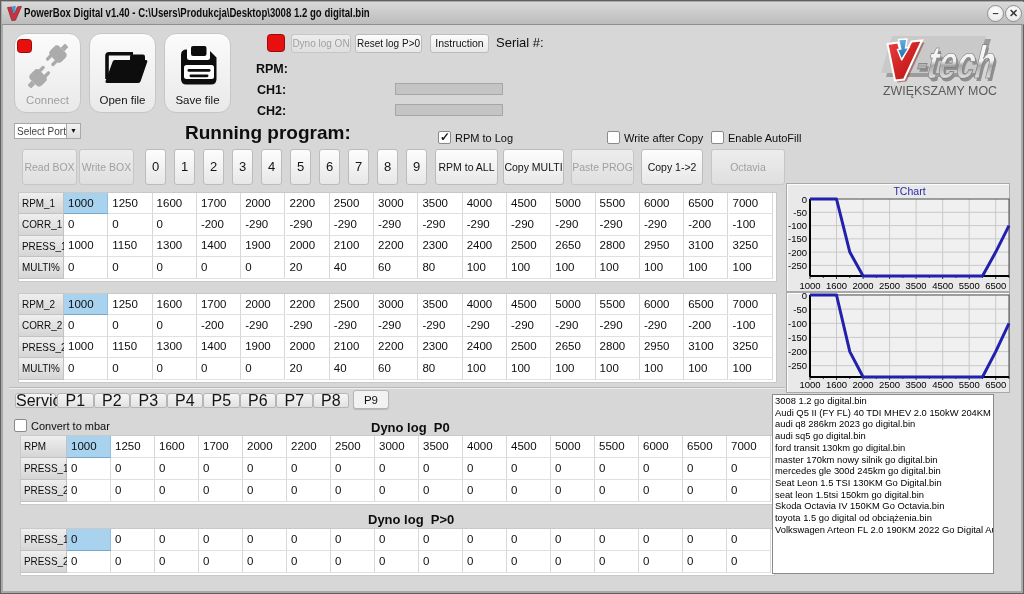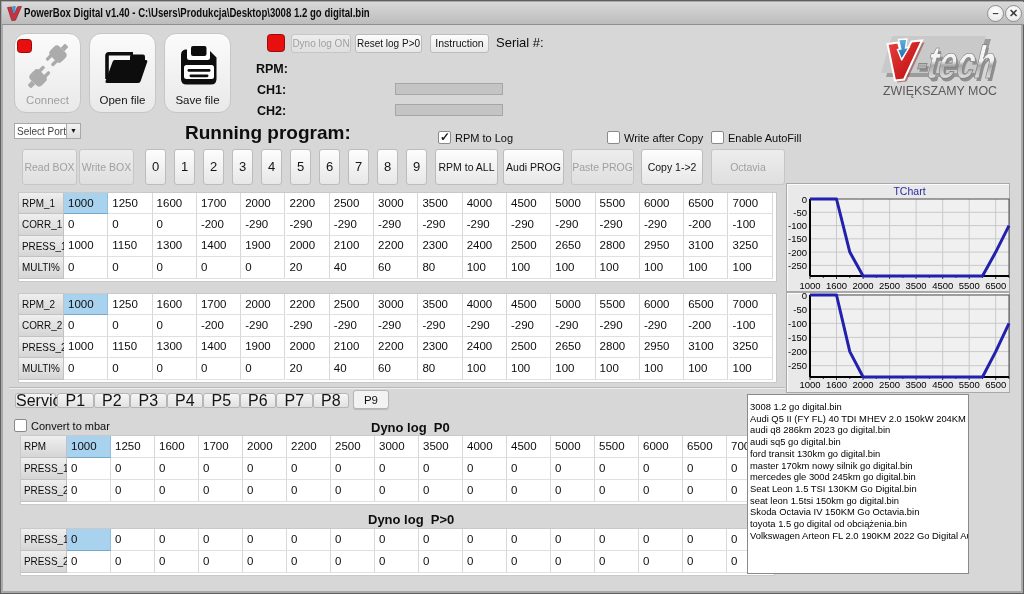--- a/index.html
+++ b/index.html
@@ -28,22 +28,22 @@
  border-bottom:1px solid #c2c2c2;font-size:11px;color:#0d0d0d;padding:4px 0 0 3px;white-space:nowrap;}
 .th span{display:inline-block;transform:scaleX(0.9);transform-origin:0 50%;}
 .td{position:absolute;background:#fff;border-right:1px solid #d8d8d8;border-bottom:1px solid #e0e0e0;
  font-size:11.5px;color:#0d0d0d;padding:3.5px 0 0 4px;}
 .td.sel{background:#a9d2ef;border-right-color:#8fc0e2;border-bottom:1px solid #74a9cd;}
 .tab{position:absolute;top:392px;height:15px;background:linear-gradient(#f6f6f6,#e2e2e2);
  border:1px solid #b5b5b5;border-radius:3px 3px 2px 2px;font-size:16px;line-height:12px;color:#141414;text-align:center;padding-top:1px;}
 .tab.act{top:389px;height:19px;background:#f2f2f2;border-radius:3px;font-size:11.5px;padding-top:3px;box-shadow:0 1px 1px rgba(0,0,0,0.15);}
 .chartpanel{position:absolute;background:#e9e9e9;border:1px solid #a9a9a9;
  box-shadow:inset 1px 1px 0 #fbfbfb;}
-#list{position:absolute;left:746px;top:393px;width:222px;height:180px;background:#fff;
- border:1px solid #8a8a8a;font-size:9.4px;line-height:11.7px;color:#000;padding:6px 0 0 2px;
+#list{position:absolute;left:771px;top:393px;width:222px;height:180px;background:#fff;
+ border:1px solid #8a8a8a;font-size:9.4px;line-height:11.7px;color:#000;padding:0 0 0 2px;
  white-space:nowrap;overflow:hidden;}
 .combo{position:absolute;left:13px;top:122px;width:67px;height:16px;background:#fff;border:1px solid #a8a8a8;}
 .combo .t{position:absolute;left:2px;top:2px;font-size:10px;color:#444;}
 .combo .ar{position:absolute;right:0;top:0;width:14px;height:14px;background:linear-gradient(#f2f2f2,#ddd);
  border-left:1px solid #a8a8a8;font-size:7px;color:#111;text-align:center;line-height:14px;}
 .sep{position:absolute;background:#b9b9b9;}
 </style></head><body>
 <div id="win">
     <div id="titlebar">
       <div style="position:absolute;left:4px;top:3px;"><svg width="17" height="17" viewBox="0 0 17 17">
@@ -122,21 +122,21 @@
     <div class="btn" style="left:173px;top:148px;width:21px;height:36px;font-size:13px;line-height:34px;">1</div>
     <div class="btn" style="left:202px;top:148px;width:21px;height:36px;font-size:13px;line-height:34px;">2</div>
     <div class="btn" style="left:231px;top:148px;width:21px;height:36px;font-size:13px;line-height:34px;">3</div>
     <div class="btn" style="left:260px;top:148px;width:21px;height:36px;font-size:13px;line-height:34px;">4</div>
     <div class="btn" style="left:289px;top:148px;width:21px;height:36px;font-size:13px;line-height:34px;">5</div>
     <div class="btn" style="left:318px;top:148px;width:21px;height:36px;font-size:13px;line-height:34px;">6</div>
     <div class="btn" style="left:347px;top:148px;width:21px;height:36px;font-size:13px;line-height:34px;">7</div>
     <div class="btn" style="left:376px;top:148px;width:21px;height:36px;font-size:13px;line-height:34px;">8</div>
     <div class="btn" style="left:405px;top:148px;width:21px;height:36px;font-size:13px;line-height:34px;">9</div>
     <div class="btn" style="left:434px;top:148px;width:63px;height:36px;font-size:10.5px;line-height:34px;">RPM to ALL</div>
-    <div class="btn" style="left:502px;top:148px;width:61px;height:36px;font-size:10.5px;line-height:34px;">Audi PROG</div>
+    <div class="btn" style="left:502px;top:148px;width:61px;height:36px;font-size:10.5px;line-height:34px;">Copy MULTI</div>
     <div class="btn dis" style="left:570px;top:148px;width:63px;height:36px;font-size:10.5px;line-height:34px;">Paste PROG</div>
     <div class="btn" style="left:640px;top:148px;width:62px;height:36px;font-size:10.5px;line-height:34px;">Copy 1-&gt;2</div>
     <div class="btn dis" style="left:710px;top:148px;width:74px;height:36px;font-size:10.5px;line-height:34px;">Octavia</div>
     <div class="tbl" style="left:17px;top:191px;width:759px;height:90px;">
       <div class="th" style="left:0;top:0.0px;width:45px;height:21.4px;"><span>RPM_1</span></div>
       <div class="td sel" style="left:45.0px;top:0.0px;width:44.3px;height:21.4px;">1000</div>
       <div class="td" style="left:89.3px;top:0.0px;width:44.3px;height:21.4px;">1250</div>
       <div class="td" style="left:133.6px;top:0.0px;width:44.3px;height:21.4px;">1600</div>
       <div class="td" style="left:177.9px;top:0.0px;width:44.3px;height:21.4px;">1700</div>
       <div class="td" style="left:222.2px;top:0.0px;width:44.3px;height:21.4px;">2000</div>

